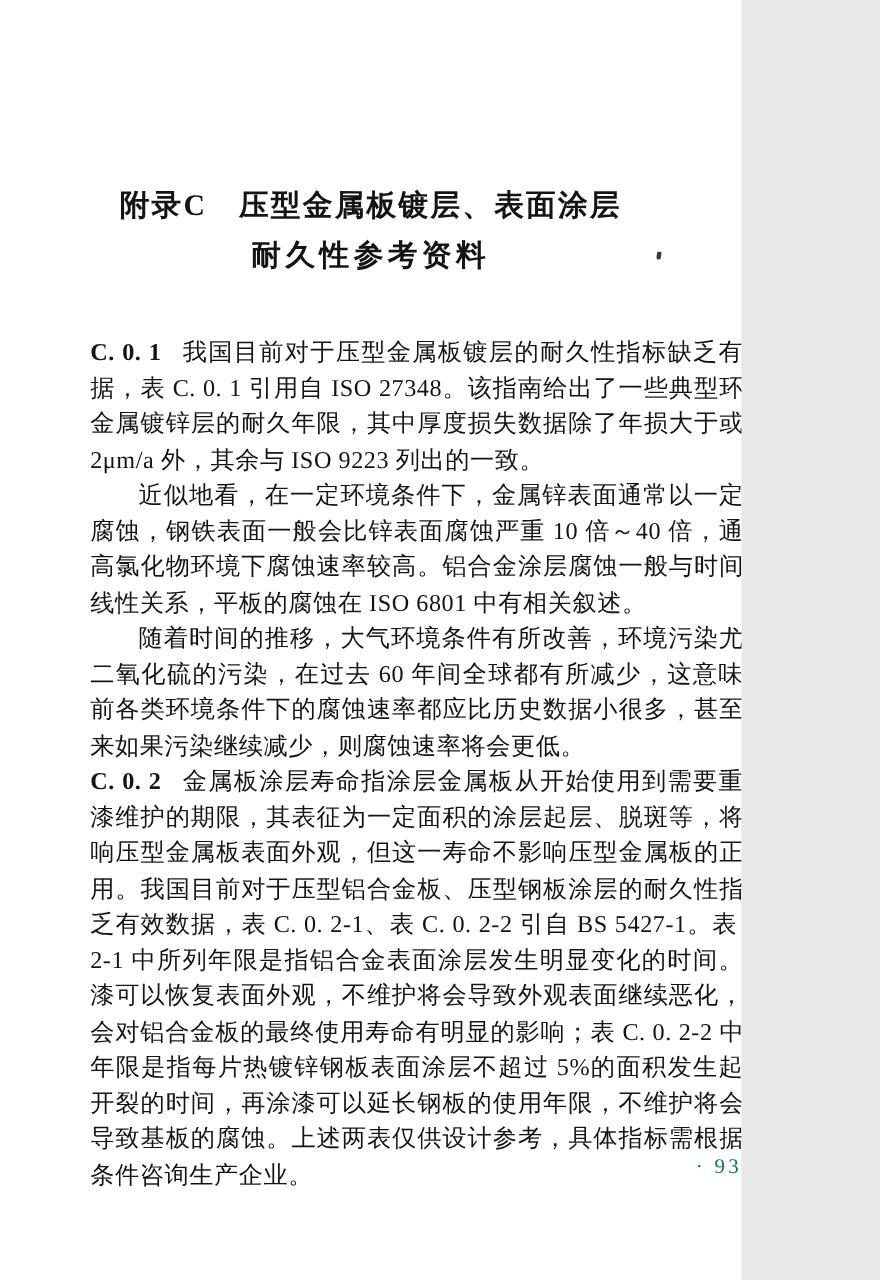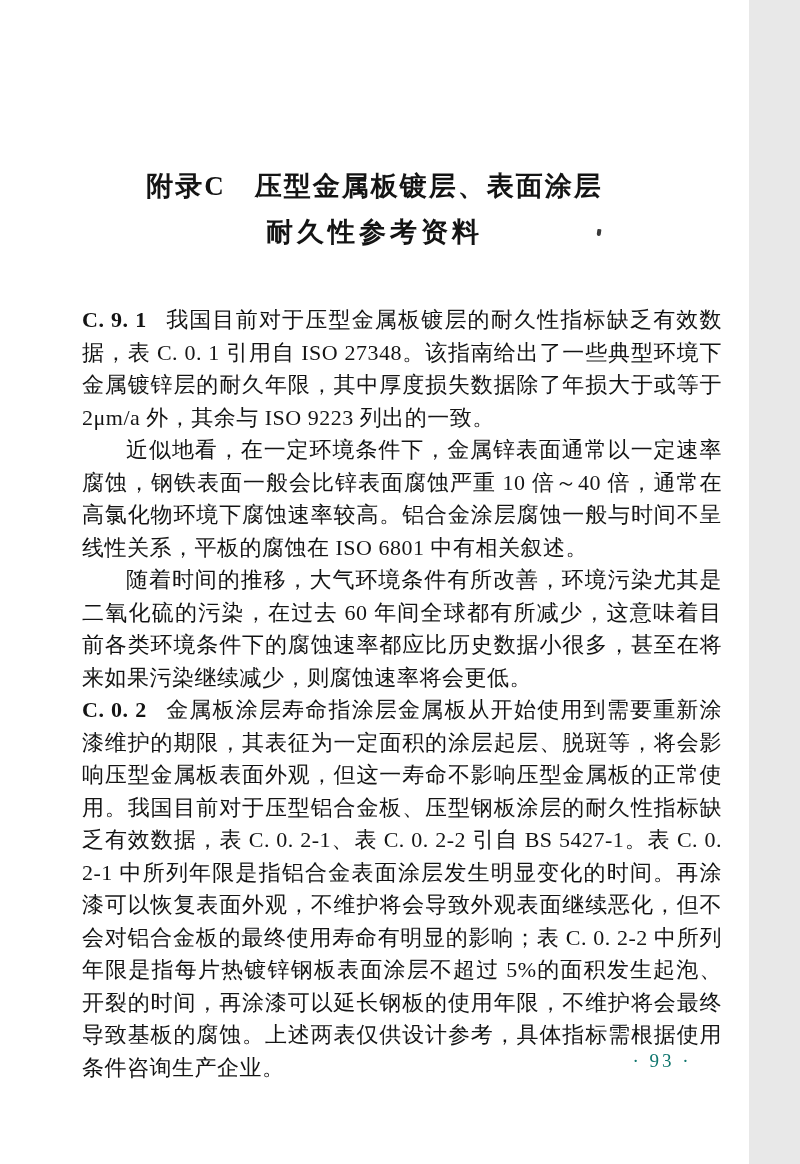--- a/index.html
+++ b/index.html
@@ -1,19 +1,19 @@
 <!DOCTYPE html>
 <html><head>
 <meta charset="utf-8">
 <style>
   * { margin: 0; padding: 0; box-sizing: border-box; }
   html, body { background: #e8e8e8; }
   .page {
     position: relative;
-    width: 749px;
+    width: 674px;
     height: 1164px;
     background: #ffffff;
     overflow: hidden;
     font-family: "Liberation Serif", "DejaVu Serif", serif;
     color: #141414;
   }
   .title {
     position: absolute;
     top: 163px;
     left: 0;
@@ -77,21 +77,21 @@
 
   <h1 class="title">
     <span class="title-line1">附录C　压型金属板镀层、表面涂层</span>
     <span class="title-line2">耐久性参考资料</span>
   </h1>
 
   <span class="speck"></span>
 
   <div class="body-text">
 
-    <p class="para"><b class="clause-label">C. 9. 1</b><span>我国目前对于压型金属板镀层的耐久性指标缺乏有效数据，表 C. 0. 1 引用自 ISO 27348。该指南给出了一些典型环境下金属镀锌层的耐久年限，其中厚度损失数据除了年损大于或等于 2μm/a 外，其余与 ISO 9223 列出的一致。</span></p>
+    <p class="para"><b class="clause-label">C. 0. 1</b><span>我国目前对于压型金属板镀层的耐久性指标缺乏有效数据，表 C. 0. 1 引用自 ISO 27348。该指南给出了一些典型环境下金属镀锌层的耐久年限，其中厚度损失数据除了年损大于或等于 2μm/a 外，其余与 ISO 9223 列出的一致。</span></p>
 
     <p class="para indent">近似地看，在一定环境条件下，金属锌表面通常以一定速率腐蚀，钢铁表面一般会比锌表面腐蚀严重 10 倍～40 倍，通常在高氯化物环境下腐蚀速率较高。铝合金涂层腐蚀一般与时间不呈线性关系，平板的腐蚀在 ISO 6801 中有相关叙述。</p>
 
     <p class="para indent">随着时间的推移，大气环境条件有所改善，环境污染尤其是二氧化硫的污染，在过去 60 年间全球都有所减少，这意味着目前各类环境条件下的腐蚀速率都应比历史数据小很多，甚至在将来如果污染继续减少，则腐蚀速率将会更低。</p>
 
     <p class="para"><b class="clause-label">C. 0. 2</b><span>金属板涂层寿命指涂层金属板从开始使用到需要重新涂漆维护的期限，其表征为一定面积的涂层起层、脱斑等，将会影响压型金属板表面外观，但这一寿命不影响压型金属板的正常使用。我国目前对于压型铝合金板、压型钢板涂层的耐久性指标缺乏有效数据，表 C. 0. 2-1、表 C. 0. 2-2 引自 BS 5427-1。表 C. 0. 2-1 中所列年限是指铝合金表面涂层发生明显变化的时间。再涂漆可以恢复表面外观，不维护将会导致外观表面继续恶化，但不会对铝合金板的最终使用寿命有明显的影响；表 C. 0. 2-2 中所列年限是指每片热镀锌钢板表面涂层不超过 5%的面积发生起泡、开裂的时间，再涂漆可以延长钢板的使用年限，不维护将会最终导致基板的腐蚀。上述两表仅供设计参考，具体指标需根据使用条件咨询生产企业。</span></p>
 
   </div>
 
   <div class="page-number">· 93 ·</div>

